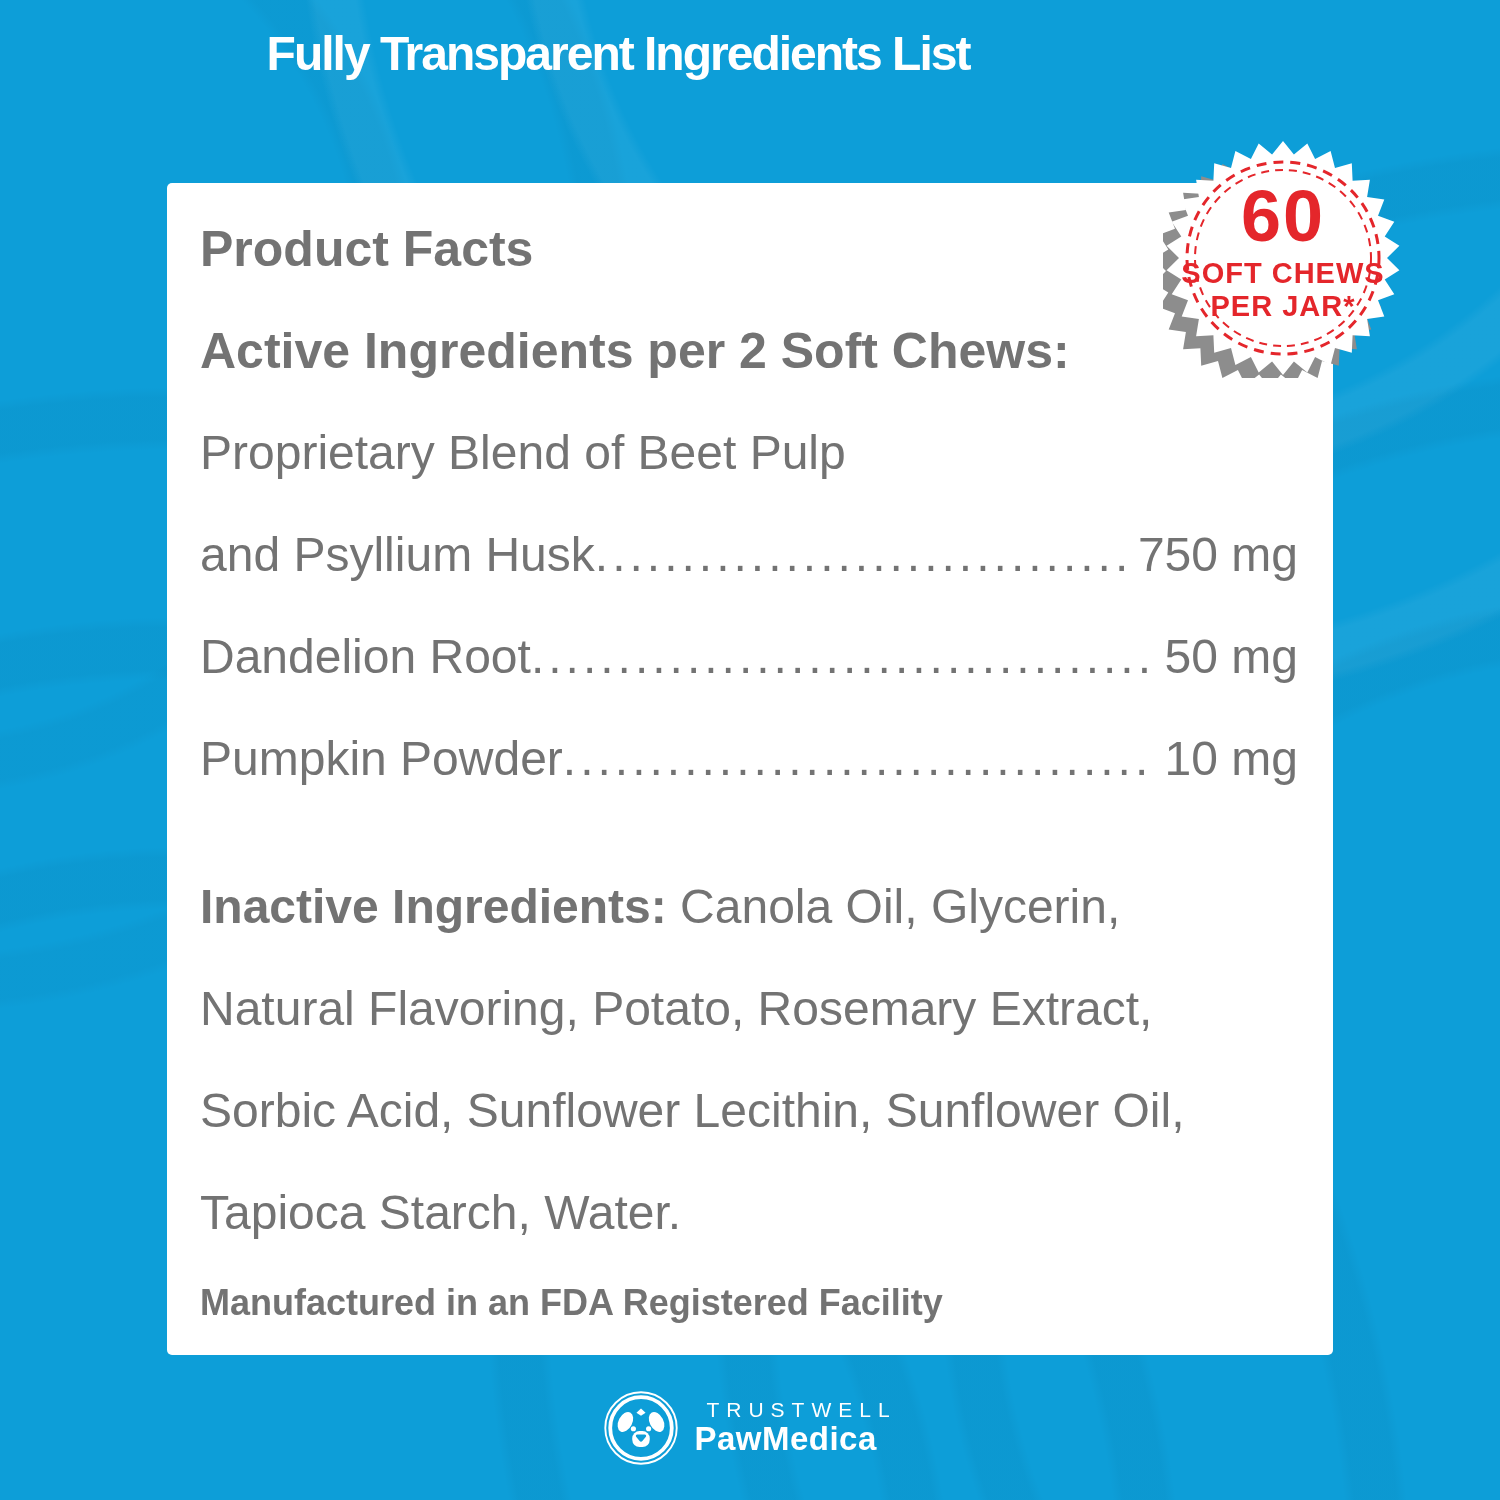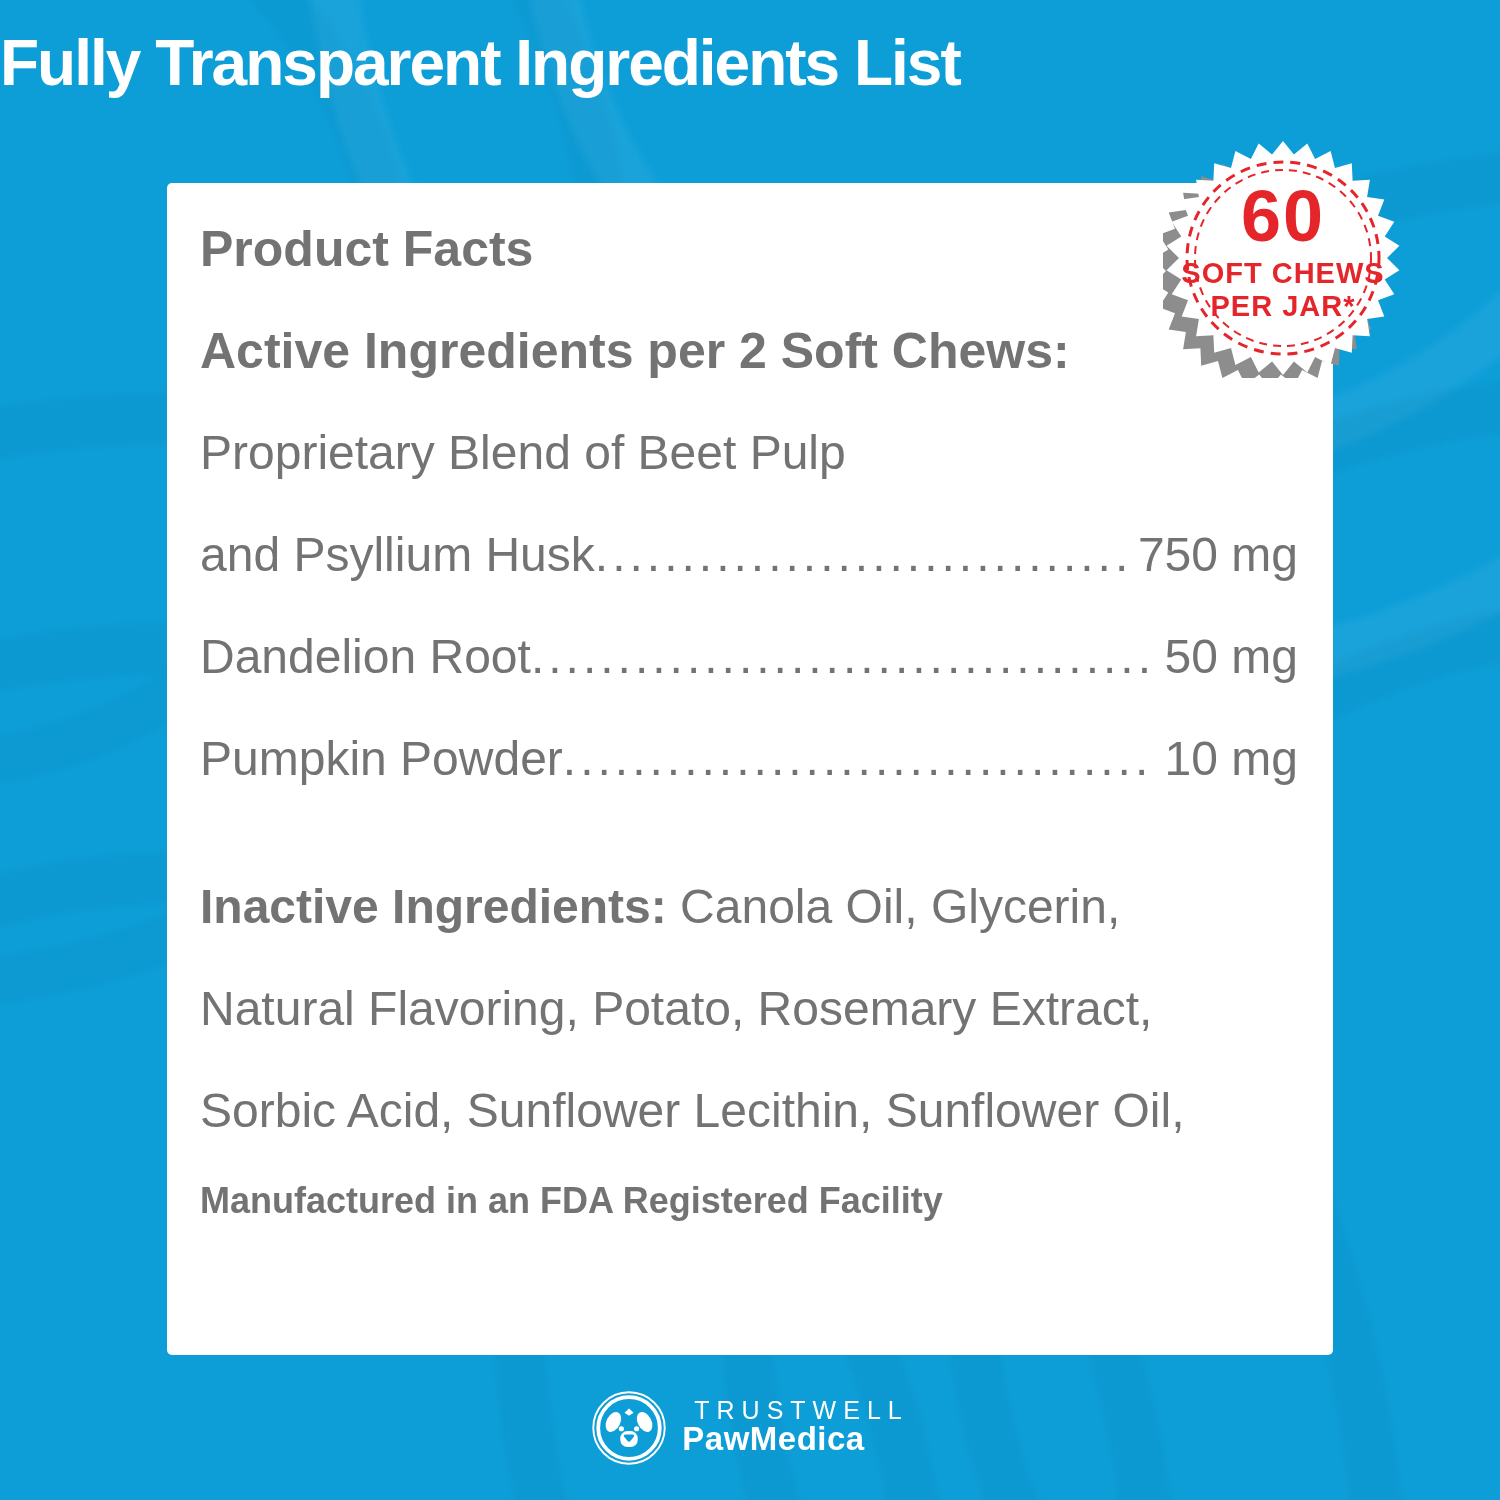--- a/index.html
+++ b/index.html
@@ -11,22 +11,22 @@
     position:relative;width:1500px;height:1500px;
     background-color:#0d9ed8;
     background-image:
       radial-gradient(circle at 12% 108%, rgba(0,0,0,0) 34%, rgba(0,55,85,.05) 34.5% 36.5%, rgba(0,0,0,0) 37% 45%, rgba(0,55,85,.05) 45.5% 47.5%, rgba(0,0,0,0) 48% 56%, rgba(0,55,85,.05) 56.5% 58.5%, rgba(0,0,0,0) 59%),
       radial-gradient(circle at 108% 85%, rgba(0,0,0,0) 30%, rgba(0,55,85,.05) 30.5% 32.5%, rgba(0,0,0,0) 33% 41%, rgba(0,55,85,.05) 41.5% 43.5%, rgba(0,0,0,0) 44% 52%, rgba(0,55,85,.05) 52.5% 54.5%, rgba(0,0,0,0) 55%),
       radial-gradient(circle at 75% -8%, rgba(0,0,0,0) 28%, rgba(255,255,255,.05) 28.5% 30.5%, rgba(0,0,0,0) 31% 39%, rgba(255,255,255,.05) 39.5% 41.5%, rgba(0,0,0,0) 42%),
       radial-gradient(circle at -5% 20%, rgba(0,0,0,0) 22%, rgba(0,55,85,.04) 22.5% 24.5%, rgba(0,0,0,0) 25% 33%, rgba(0,55,85,.04) 33.5% 35.5%, rgba(0,0,0,0) 36%);
   }
   .page-title{
     position:absolute;top:26px;left:0;width:1236px;
-    margin:0;
-    font-size:64px;font-weight:800;letter-spacing:-2px;
+    margin:0;text-align:center;
+    font-size:48px;font-weight:800;letter-spacing:-2px;
     color:#ffffff;
   }
   .card{
     position:absolute;left:167px;top:183px;width:1166px;height:1172px;
     background:#ffffff;border-radius:5px;
     box-sizing:border-box;padding:15px 35px 0 33px;
     color:#737373;
   }
   .line{line-height:102px;font-size:48px;white-space:nowrap;}
   .bold{font-weight:700;}
@@ -50,21 +50,21 @@
     padding-top:42px;box-sizing:border-box;
     color:#e4262b;text-align:center;
   }
   .badge-num{font-size:72px;font-weight:800;line-height:72px;letter-spacing:2px;}
   .badge-sub{font-size:29px;font-weight:800;line-height:33px;letter-spacing:1px;margin-top:5px;}
   .logo{
     position:absolute;left:0;top:1390px;width:1500px;
     display:flex;justify-content:center;align-items:center;
   }
   .logo-text{margin-left:15px;color:#ffffff;}
-  .brand-top{font-size:25px;font-weight:400;letter-spacing:7px;line-height:22px;margin-left:12px;}
+  .brand-top{font-size:21px;font-weight:400;letter-spacing:7px;line-height:22px;margin-left:12px;}
   .brand-bottom{font-size:33px;font-weight:700;line-height:36px;letter-spacing:0.5px;}
 </style>
 </head>
 <body>
 
 <div class="stage">
 
   <h1 class="page-title">Fully Transparent Ingredients List</h1>
 
   <section class="card">
@@ -88,20 +88,21 @@
       <span class="name">Pumpkin Powder</span>
         <span class="dots">......................................................................</span>
         <span class="val">10 mg</span>
     </div>
 
     <div class="line inactive-gap">
       <span class="bold">Inactive Ingredients:</span><span> Canola Oil, Glycerin,</span>
     </div>
     <div class="line">Natural Flavoring, Potato, Rosemary Extract,</div>
     <div class="line">Sorbic Acid, Sunflower Lecithin, Sunflower Oil,</div>
+    <div class="line">Tapioca Starch, Water.</div>
 
     <div class="footer-line">Manufactured in an FDA Registered Facility</div>
   </section>
 
   <div class="badge">
     <svg width="240" height="240" viewBox="0 0 240 240">
       <polygon transform="translate(-13,13)" fill="#8d8d8d" points="120.0,3.0 130.9,16.6 144.3,5.6 152.1,21.1 167.6,13.1 172.0,29.9 188.8,25.3 189.6,42.7 206.9,41.7 204.1,58.9 221.3,61.5 215.0,77.7 231.3,83.8 221.7,98.4 236.4,107.8 224.0,120.0 236.4,132.2 221.7,141.6 231.3,156.2 215.0,162.3 221.3,178.5 204.1,181.1 206.9,198.3 189.6,197.3 188.8,214.7 172.0,210.1 167.6,226.9 152.1,218.9 144.3,234.4 130.9,223.4 120.0,237.0 109.1,223.4 95.7,234.4 87.9,218.9 72.4,226.9 68.0,210.1 51.2,214.7 50.4,197.3 33.1,198.3 35.9,181.1 18.7,178.5 25.0,162.3 8.7,156.2 18.3,141.6 3.6,132.2 16.0,120.0 3.6,107.8 18.3,98.4 8.7,83.8 25.0,77.7 18.7,61.5 35.9,58.9 33.1,41.7 50.4,42.7 51.2,25.3 68.0,29.9 72.4,13.1 87.9,21.1 95.7,5.6 109.1,16.6"></polygon>
       <polygon fill="#ffffff" points="120.0,3.0 130.9,16.6 144.3,5.6 152.1,21.1 167.6,13.1 172.0,29.9 188.8,25.3 189.6,42.7 206.9,41.7 204.1,58.9 221.3,61.5 215.0,77.7 231.3,83.8 221.7,98.4 236.4,107.8 224.0,120.0 236.4,132.2 221.7,141.6 231.3,156.2 215.0,162.3 221.3,178.5 204.1,181.1 206.9,198.3 189.6,197.3 188.8,214.7 172.0,210.1 167.6,226.9 152.1,218.9 144.3,234.4 130.9,223.4 120.0,237.0 109.1,223.4 95.7,234.4 87.9,218.9 72.4,226.9 68.0,210.1 51.2,214.7 50.4,197.3 33.1,198.3 35.9,181.1 18.7,178.5 25.0,162.3 8.7,156.2 18.3,141.6 3.6,132.2 16.0,120.0 3.6,107.8 18.3,98.4 8.7,83.8 25.0,77.7 18.7,61.5 35.9,58.9 33.1,41.7 50.4,42.7 51.2,25.3 68.0,29.9 72.4,13.1 87.9,21.1 95.7,5.6 109.1,16.6"></polygon>
       <circle cx="120" cy="120" r="96" fill="none" stroke="#e4262b" stroke-width="3" stroke-dasharray="10 7"></circle>
       <circle cx="120" cy="120" r="88" fill="none" stroke="#e4262b" stroke-width="2" stroke-dasharray="8 6"></circle>

